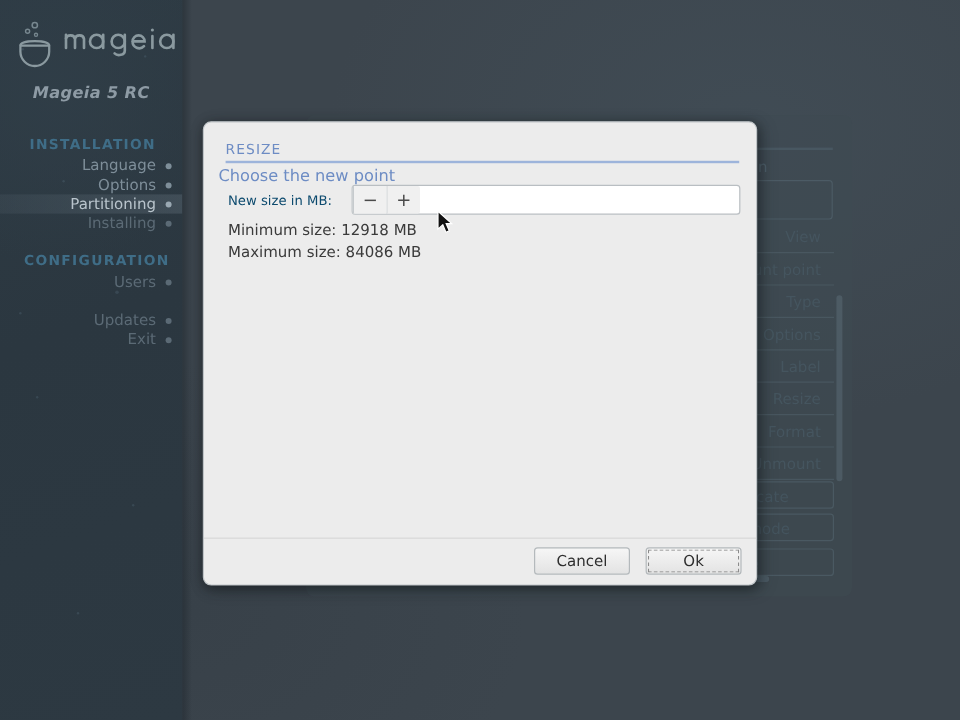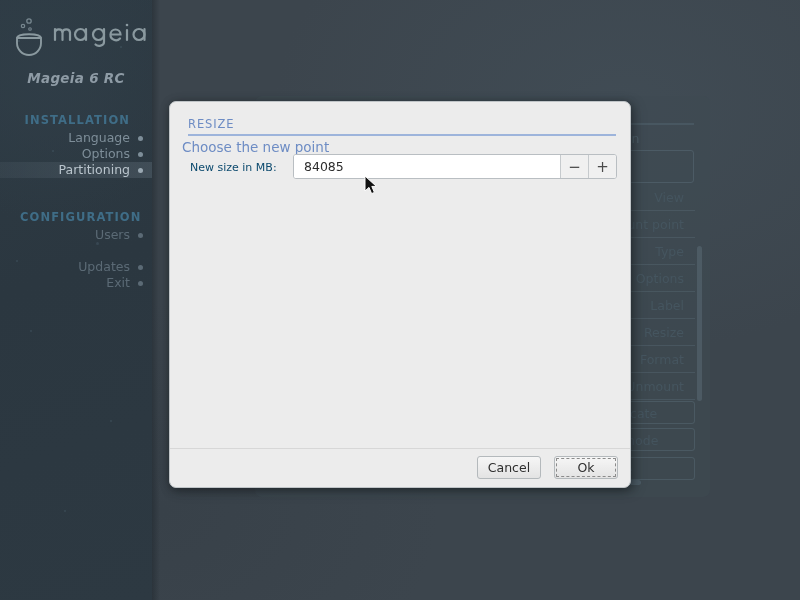--- a/index.html
+++ b/index.html
@@ -306,21 +306,21 @@
     background: #d7d7d7;
   }
 
   #dlg-buttons {
     position: absolute;
     right: 12px; bottom: 8px;
     display: flex;
     gap: 13px;
   }
   .dlg-btn {
-    width: 64px; height: 23px;
+    width: 80px; height: 23px;
     font-size: 12.5px;
     font-family: inherit;
     color: #2e2e2e;
     background: linear-gradient(180deg, #f6f6f6 0%, #e3e3e3 100%);
     border: 1px solid #b4b9bc;
     border-radius: 3px;
     cursor: pointer;
   }
   .dlg-btn.focused {
     outline: 1px dashed #8b8b8b;
@@ -374,34 +374,38 @@
 
         <path d="M150 24 L150 44"></path>
 
         <circle cx="174" cy="33" r="11"></circle>
         <path d="M185 22 L185 44"></path>
       </g>
       <circle cx="150" cy="14" r="2.6" fill="#8a999f"></circle>
     </svg>
   </div>
 
-  <div id="version-label">Mageia 6 RC</div>
+  <div id="version-label">Mageia 5 RC</div>
 
   <div class="sb-section" id="sec-installation">INSTALLATION</div>
 
   <div class="sb-item done" style="top:130px;">
     <span>Language</span>
     <span class="dot"></span>
   </div>
   <div class="sb-item done" style="top:146px;">
     <span>Options</span>
     <span class="dot"></span>
   </div>
   <div class="sb-item active" style="top:162px;">
     <span>Partitioning</span>
+    <span class="dot"></span>
+  </div>
+  <div class="sb-item dim" style="top:178px;">
+    <span>Installing</span>
     <span class="dot"></span>
   </div>
 
   <div class="sb-section" id="sec-configuration">CONFIGURATION</div>
 
   <div class="sb-item dim" style="top:227px;margin-left:18px;">
     <span>Users</span>
     <span class="dot"></span>
   </div>
   <div class="sb-item dim" style="top:275px;">
@@ -441,25 +445,26 @@
 <div id="dialog-shadow"></div>
 
 <div id="dialog" role="dialog">
   <div id="dlg-title">RESIZE</div>
   <div id="dlg-title-rule"></div>
   <div id="dlg-heading">Choose the new point</div>
 
   <label id="field-label" for="spin-value">New size in MB:</label>
 
   <div id="spinner">
-    <input id="spin-value" type="text" value="84085" style="">
     <div class="spin-btn">−</div>
     <div class="spin-btn">+</div>
   </div>
 
+  <div id="min-size">Minimum size: 12918 MB</div>
+  <div id="max-size">Maximum size: 84086 MB</div>
 
   <div id="dlg-footer-rule"></div>
 
   <div id="dlg-buttons">
     <button class="dlg-btn">Cancel</button>
     <button class="dlg-btn focused">Ok</button>
   </div>
 </div>
 
 <svg id="cursor" width="16" height="22" viewBox="0 0 16 22">

